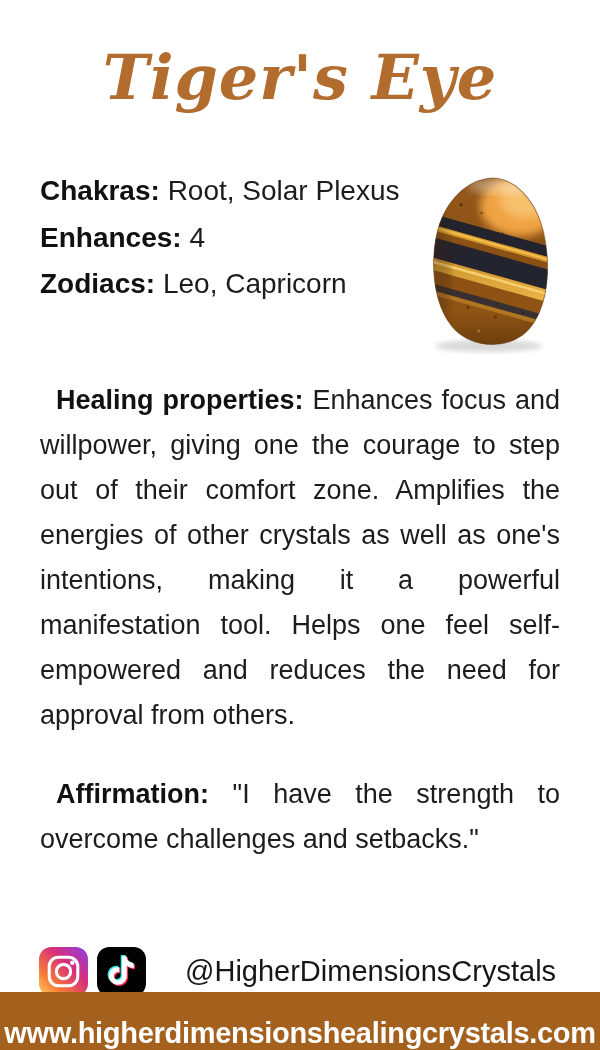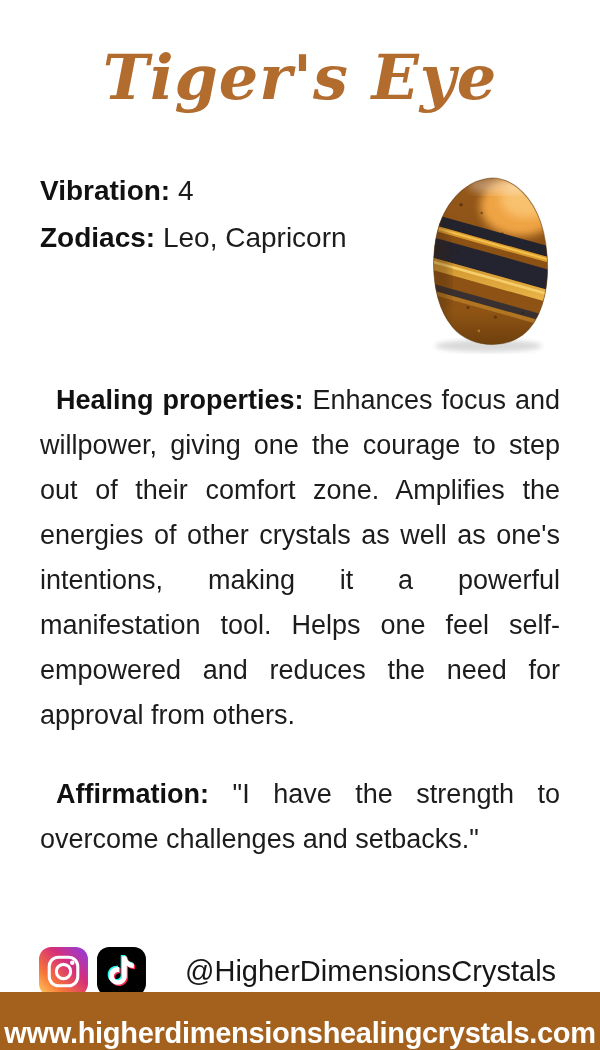--- a/index.html
+++ b/index.html
@@ -55,21 +55,25 @@
 </head>
 <body>
 
 <div class="card">
 
   <h1 class="title">Tiger's Eye</h1>
 
   <div class="info-row">
     <div class="attrs">
       <div class="attr">
-        <b>Vibration:</b>
+        <b>Chakras:</b>
+        <span>Root, Solar Plexus</span>
+      </div>
+      <div class="attr">
+        <b>Enhances:</b>
         <span>4</span>
       </div>
       <div class="attr">
         <b>Zodiacs:</b>
         <span>Leo, Capricorn</span>
       </div>
     </div>
 
     <svg class="stone" viewBox="0 0 200 270" xmlns="http://www.w3.org/2000/svg" aria-hidden="true">
       <defs>

